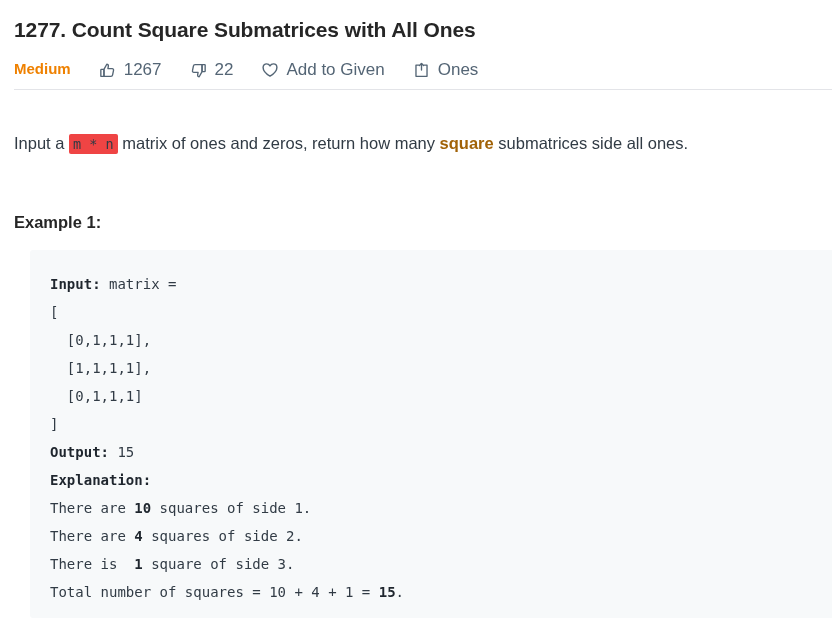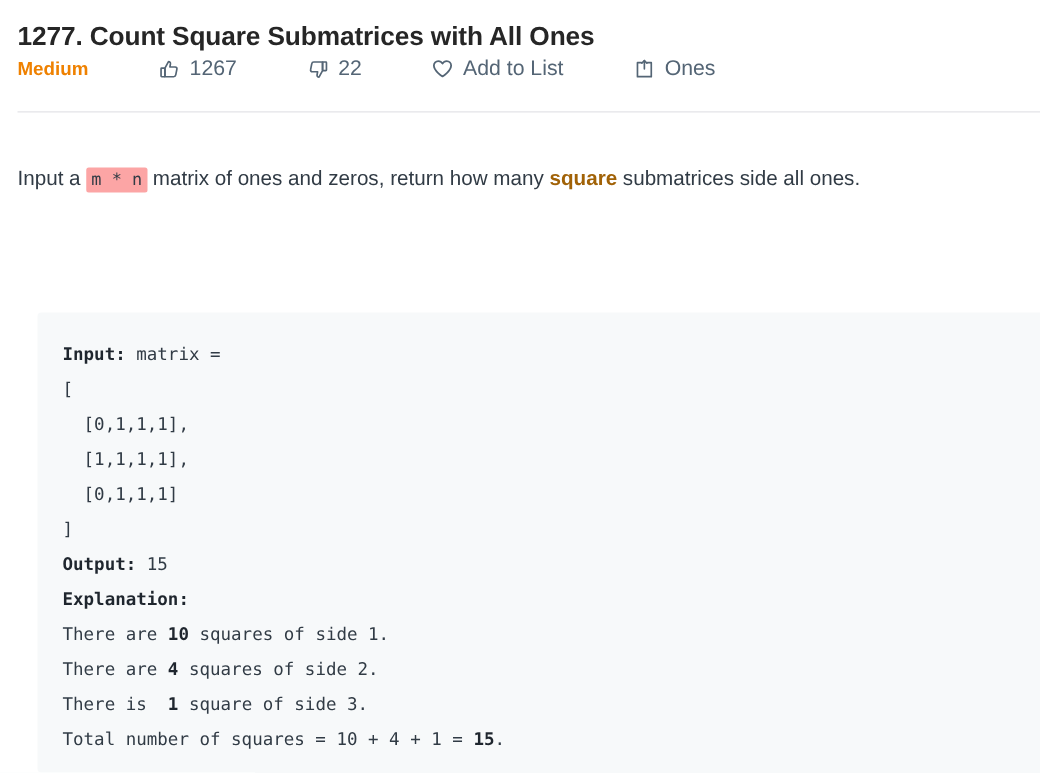--- a/index.html
+++ b/index.html
@@ -33,25 +33,24 @@
     font-weight: 600;
     color: #262626;
     letter-spacing: -0.1px;
     white-space: nowrap;
   }
 
   
   .action-bar {
     position: absolute;
     left: 14px;
-    top: 42px;
+    top: 60px;
     display: flex;
-    align-items: center;
+    align-items: flex-start;
     height: 26px;
-    gap: 28px;
   }
   .difficulty {
     font-size: 15px;
     font-weight: 600;
     color: #ef8100;
     margin-right: 28px;
     white-space: nowrap;
   }
   .action {
     display: flex;
@@ -92,21 +91,21 @@
     top: 113px;
     width: 818px;
     font-size: 16.5px;
     line-height: 26px;
     color: #313b45;
   }
   .description b { font-weight: 700; color: #a16207; }
   code.inline {
     font-family: "DejaVu Sans Mono", "Liberation Mono", monospace;
     font-size: 13.5px;
-    background: #fca5a5;
+    background: #ef4444;
     color: #313b45;
     padding: 2px 4px;
     border-radius: 2px;
     text-align: right;
   }
 
   
   .example-heading {
     position: absolute;
     left: 14px;
@@ -171,21 +170,21 @@
       </span>
       <span class="cnt">22</span>
     </div>
 
     <div class="action">
       <span class="ico">
         <svg width="18" height="18" viewBox="0 0 24 24" fill="none" stroke="#546575" stroke-width="1.9" stroke-linejoin="round" stroke-linecap="round">
           <path d="M12 20.2 C12 20.2 2.8 14.6 2.8 8.6 C2.8 5.8 4.9 3.8 7.5 3.8 C9.4 3.8 11.1 5 12 6.6 C12.9 5 14.6 3.8 16.5 3.8 C19.1 3.8 21.2 5.8 21.2 8.6 C21.2 14.6 12 20.2 12 20.2 Z"></path>
         </svg>
       </span>
-      <span>Add to List</span>
+      <span>Add to Given</span>
     </div>
 
     <div class="action">
       <span class="ico">
         <svg width="17" height="17" viewBox="0 0 24 24" fill="none" stroke="#546575" stroke-width="1.9" stroke-linejoin="round" stroke-linecap="round">
           <path d="M8.6 4.4 H4.2 V20.2 H19.8 V4.4 H15.4"></path>
           <path d="M12 2.2 V11.4"></path>
           <path d="M9.2 5 L12 2.2 L14.8 5"></path>
         </svg>
       </span>
@@ -193,20 +192,21 @@
     </div>
 
   </div>
 
   <div class="divider"></div>
 
   <p class="description">
     <span>Input a </span><code class="inline">m * n</code><span> matrix of ones and zeros, return how many </span><b>square</b><span> submatrices side all ones.</span>
   </p>
 
+  <div class="example-heading">Example 1:</div>
 
   <div class="code-block">
     <pre><b>Input:</b><span> matrix =</span>
 <span>[</span>
 <span>  [0,1,1,1],</span>
 <span>  [1,1,1,1],</span>
 <span>  [0,1,1,1]</span>
 <span>]</span>
 <b>Output:</b><span> 15</span>
 <b>Explanation:</b>

